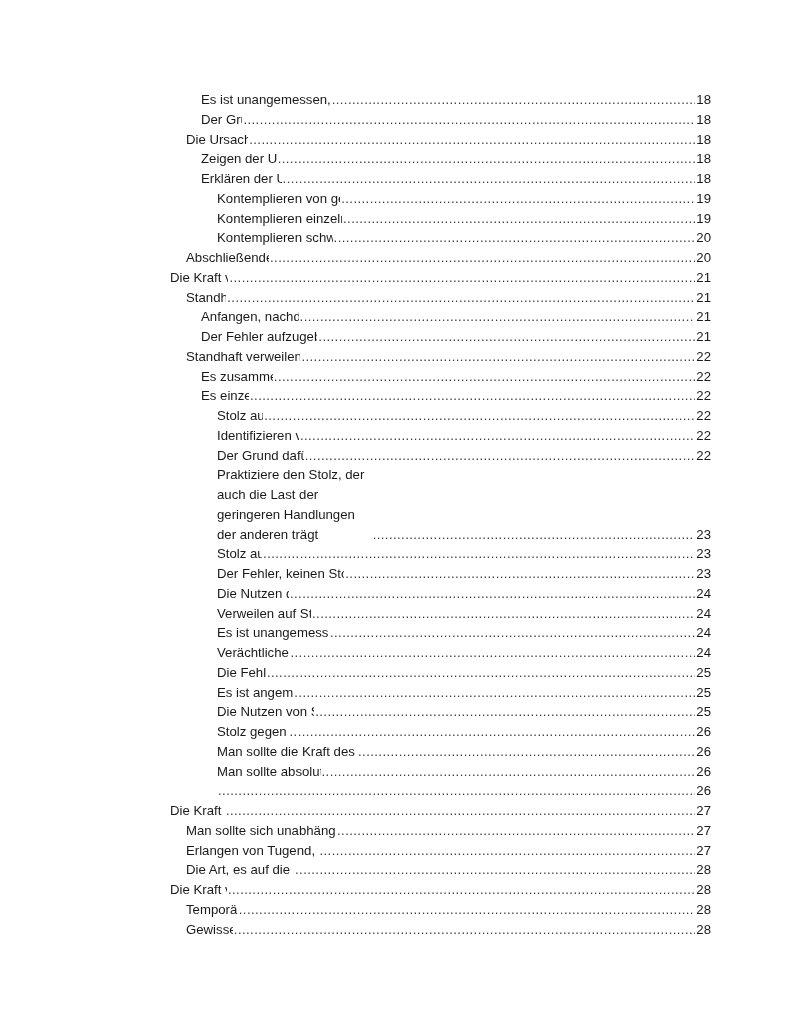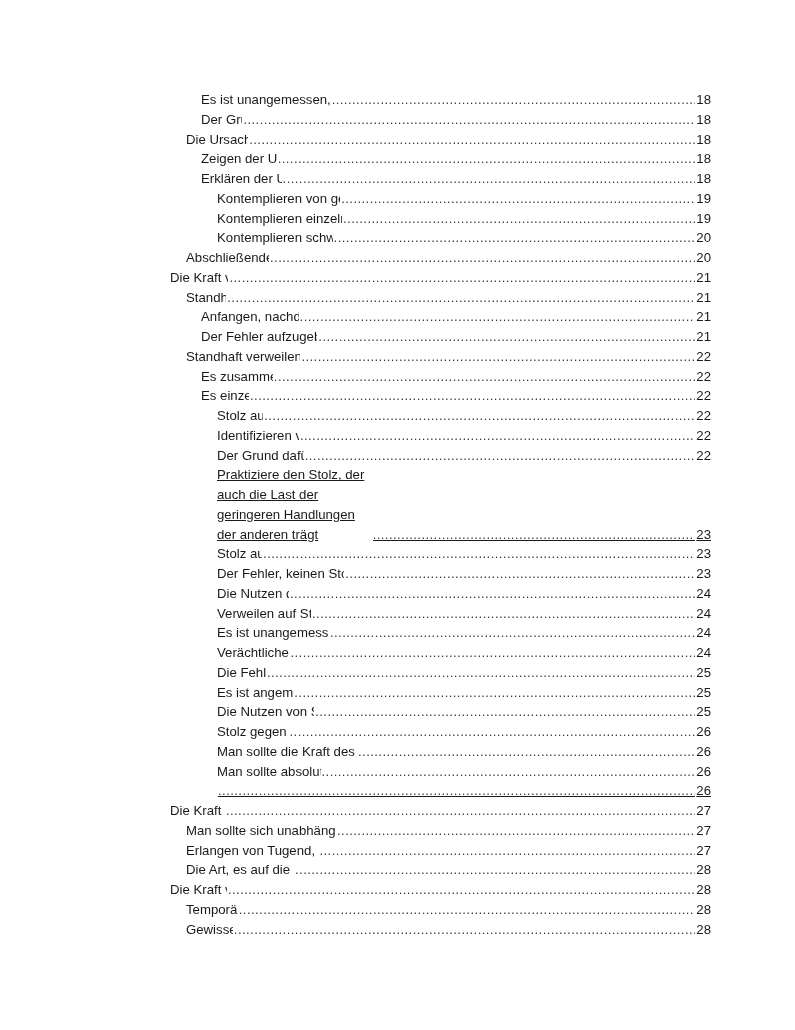--- a/index.html
+++ b/index.html
@@ -41,21 +41,20 @@
     .toc-entry.lvl-1 { padding-left: 16px; }
     .toc-entry.lvl-2 { padding-left: 31px; }
     .toc-entry.lvl-3 { padding-left: 47px; }
     .toc-title {
       flex: 0 1 auto;
       overflow: hidden;
       white-space: nowrap;
     }
     .toc-entry.wrap {
       flex-wrap: nowrap;
-      text-decoration: underline;
     }
     .toc-entry.wrap .toc-title {
       white-space: normal;
       flex: 0 1 auto;
       max-width: 465px;
       overflow: visible;
     }
     .toc-leader {
       flex: 1 1 auto;
       min-width: 6px;

